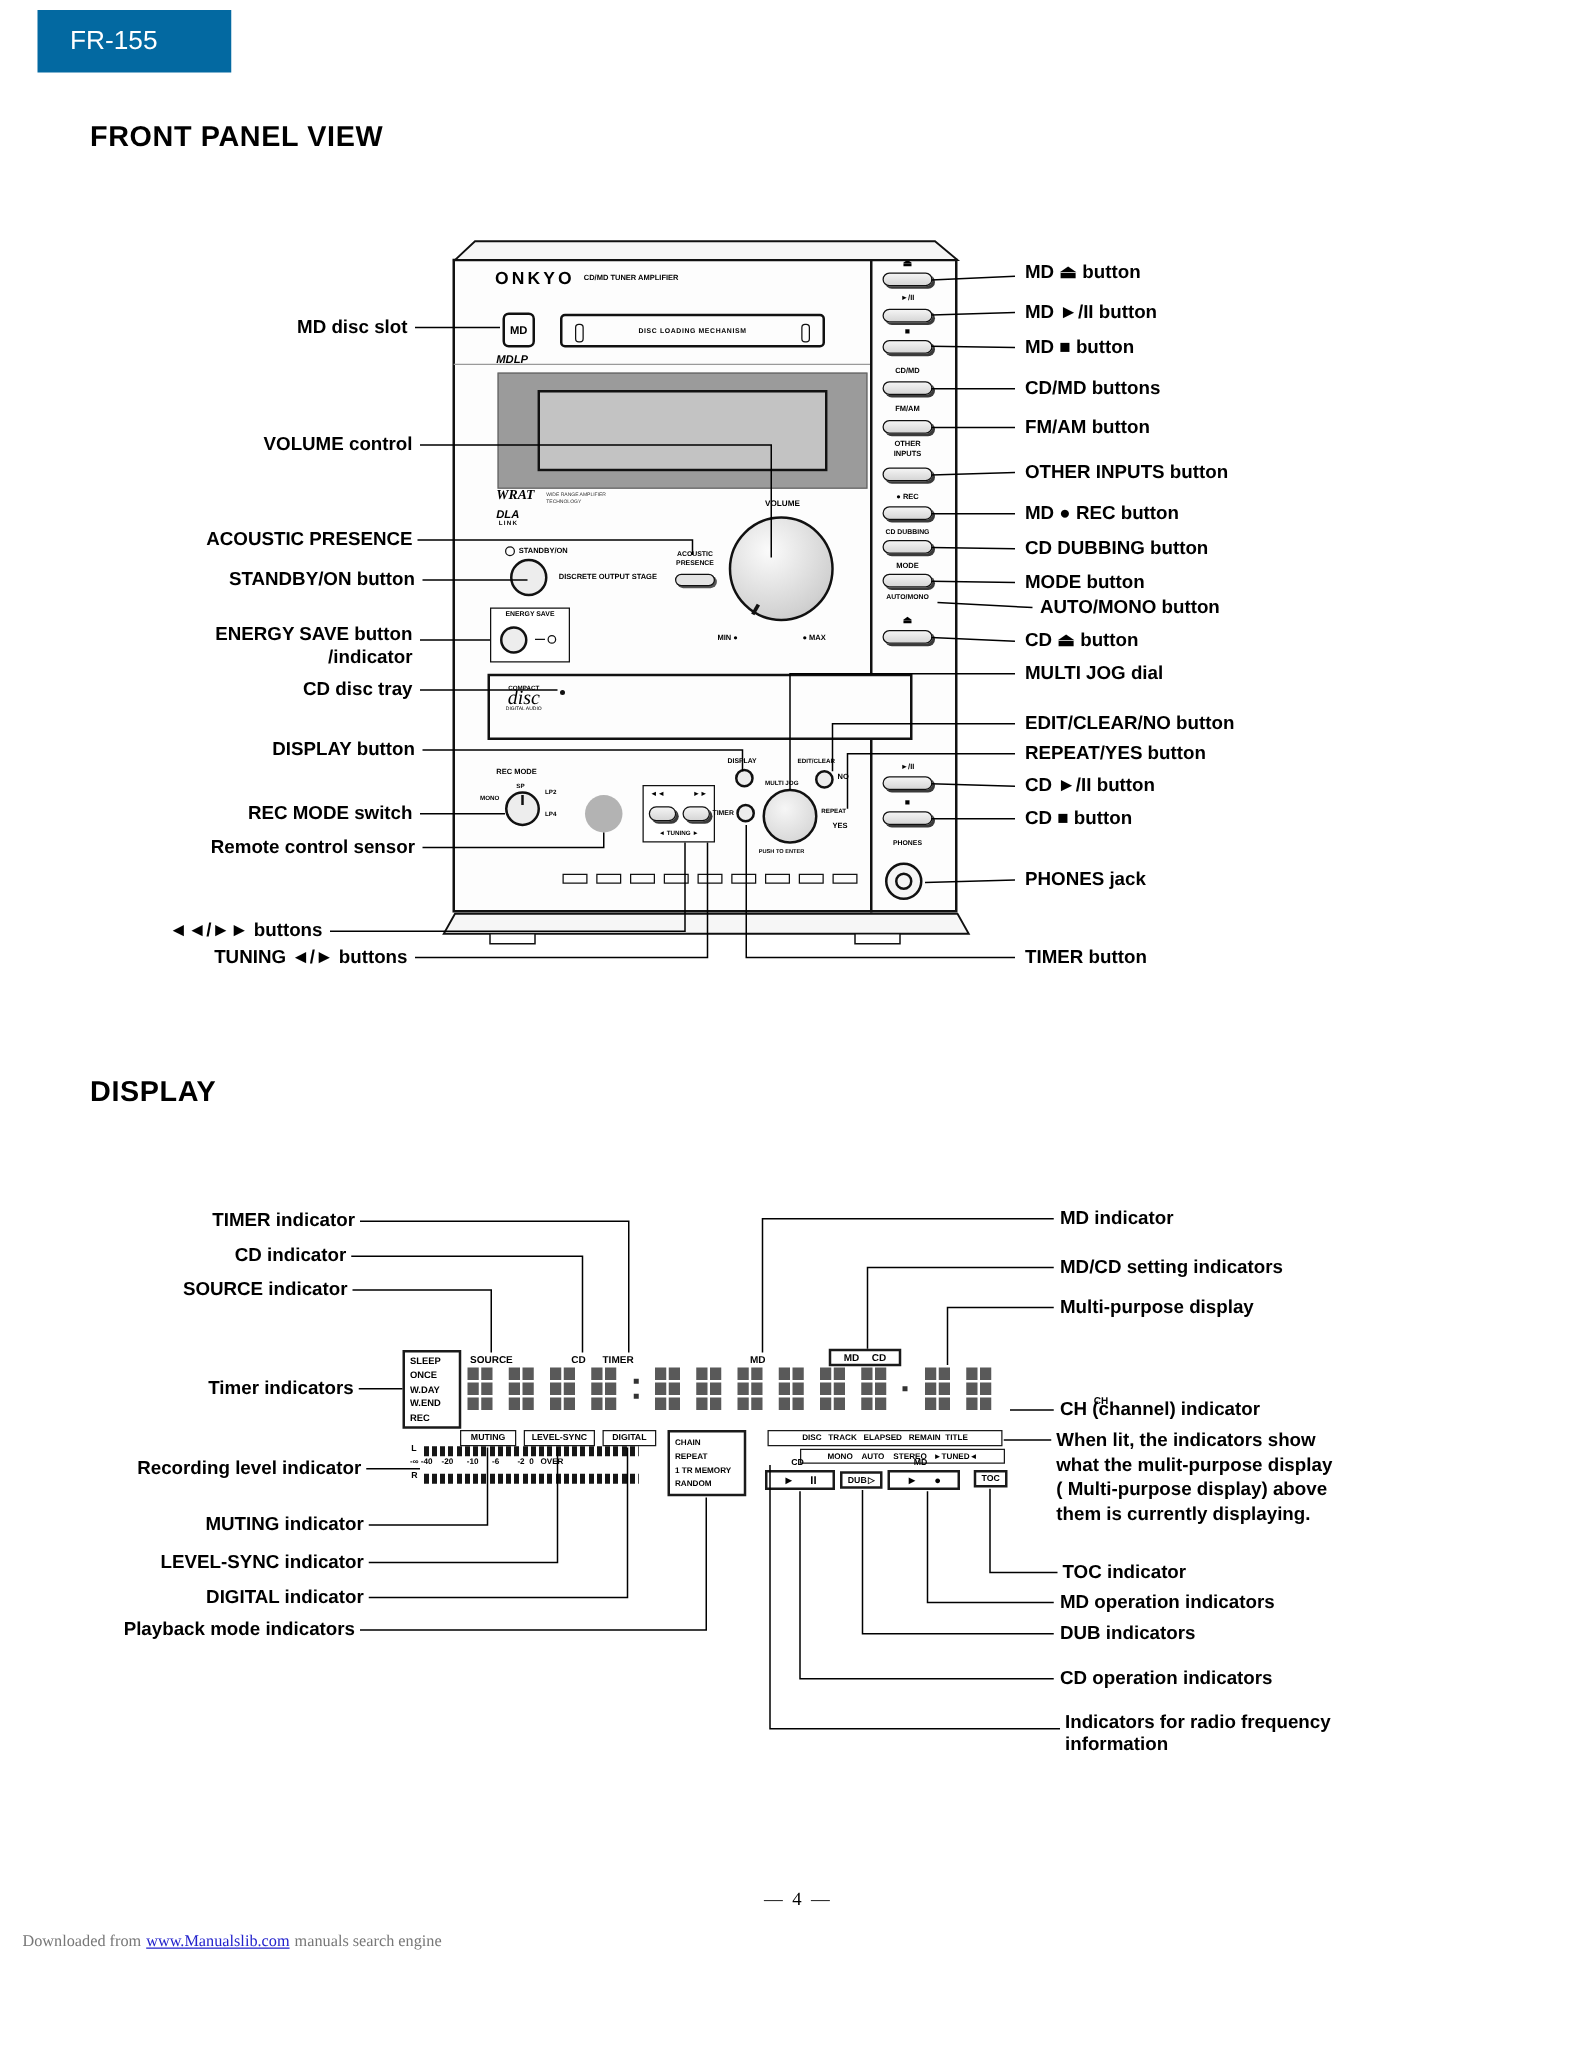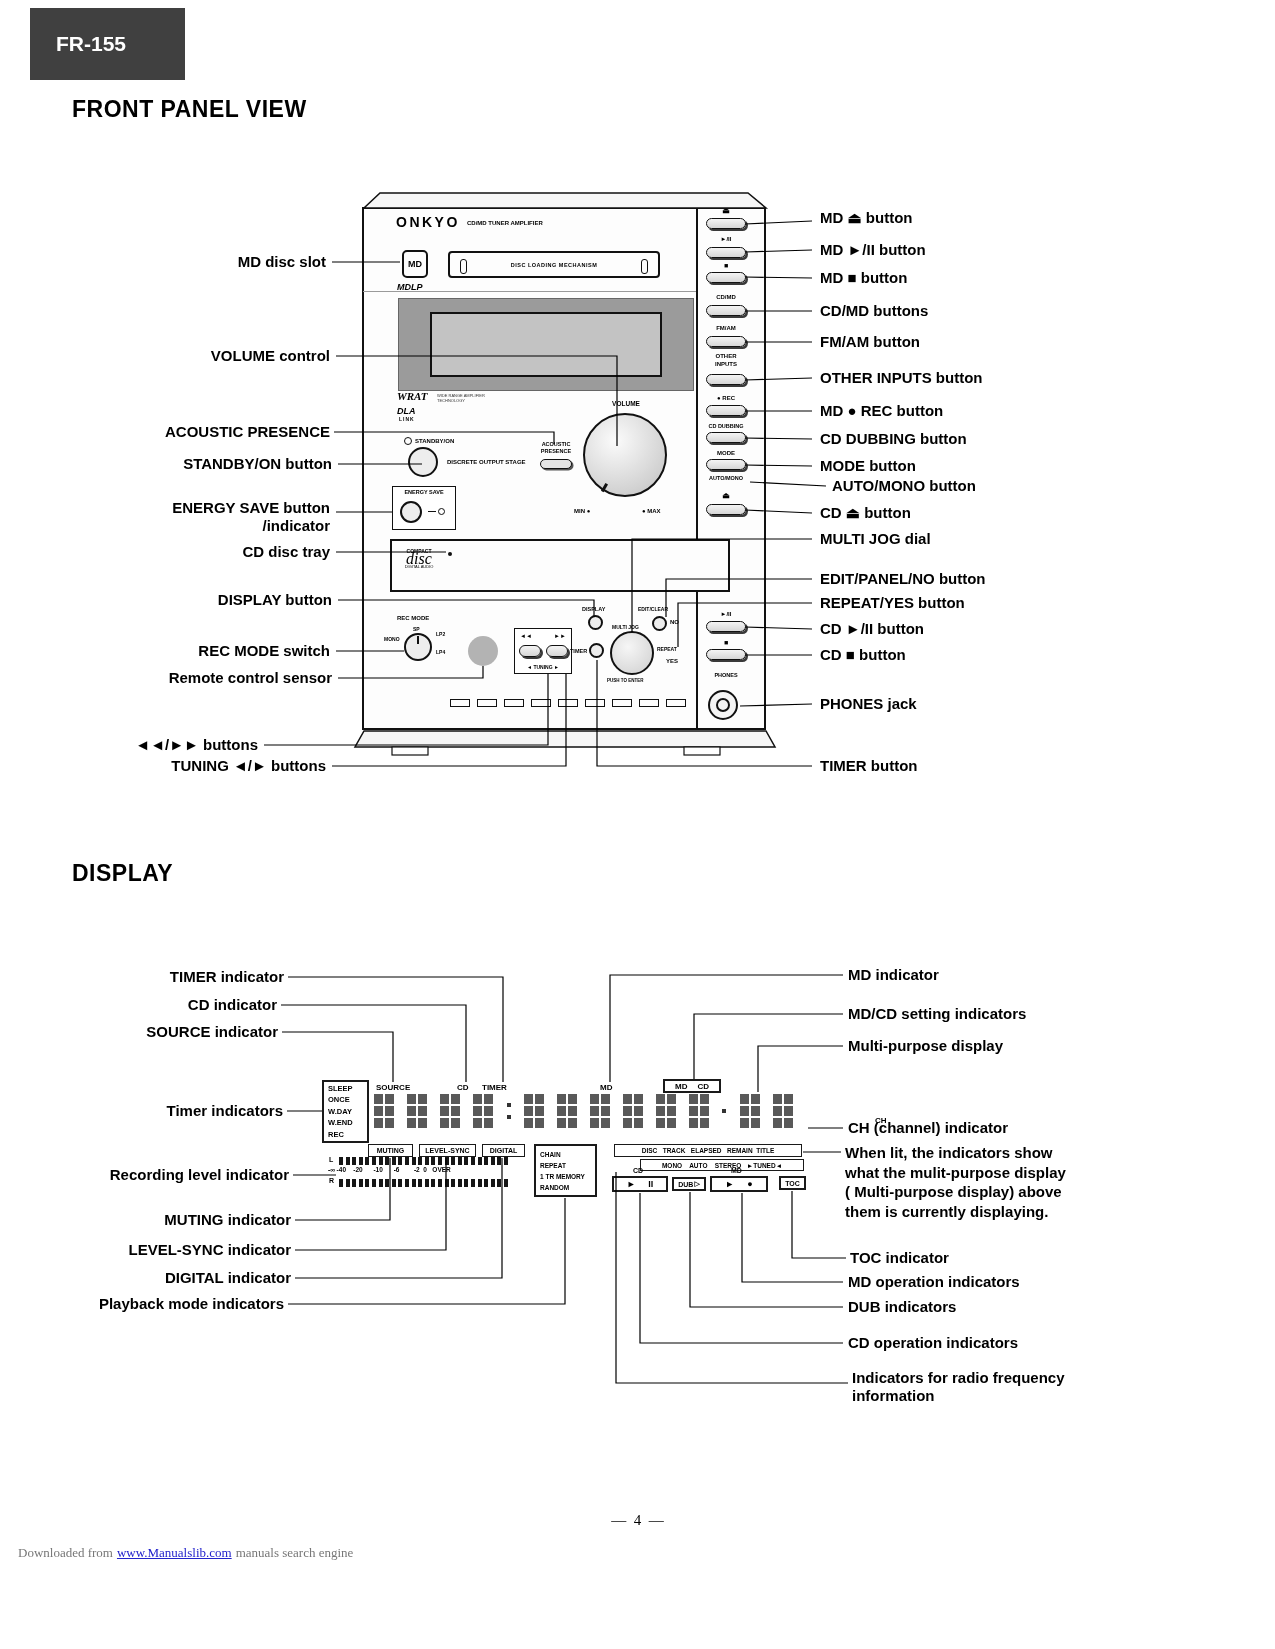--- a/index.html
+++ b/index.html
@@ -1,21 +1,21 @@
 <!DOCTYPE html>
 <html><head>
 <meta charset="utf-8">
 <style>
   html,body{margin:0;padding:0;background:#fff;}
   .page{position:relative;width:1275px;height:1649px;background:#fff;font-family:"Liberation Sans",sans-serif;color:#000;overflow:hidden;}
   .abs{position:absolute;}
   .callout{position:absolute;font-weight:bold;font-size:15px;line-height:18px;white-space:pre-line;}
   .callout.ra{text-align:right;}
   .h1{position:absolute;font-size:23px;font-weight:bold;letter-spacing:.5px;}
-  .badge{position:absolute;left:30px;top:8px;width:155px;height:72px;background:#404040;color:#fff;display:flex;align-items:center;padding-left:26px;box-sizing:border-box;font-size:21px;font-weight:bold;}
+  .badge{position:absolute;left:30px;top:8px;width:155px;height:50px;background:#0369a1;color:#fff;display:flex;align-items:center;padding-left:26px;box-sizing:border-box;font-size:21px;font-weight:normal;}
   
   .body-face{position:absolute;left:362px;top:207px;width:404px;height:523px;border:2px solid #111;background:#fdfdfd;box-sizing:border-box;}
   .btn-oval{position:absolute;width:40px;height:11px;border:1.5px solid #111;border-radius:6px;background:linear-gradient(#f4f4f4,#d6d6d6);box-shadow:2px 2px 0 #3a3a3a;box-sizing:border-box;}
   .sym{position:absolute;left:699px;width:54px;text-align:center;font-weight:bold;white-space:pre-line;}
   .circ{position:absolute;border-radius:50%;border:2px solid #111;background:#ededed;box-sizing:border-box;}
   .tinybox{position:absolute;border:1.5px solid #111;box-sizing:border-box;background:#fff;}
   .meter{position:absolute;width:172px;height:8px;background:repeating-linear-gradient(90deg,#161616 0 4px,transparent 4px 6.6px);}
   .lcdbox{position:absolute;border:2px solid #1a1a1a;box-sizing:border-box;background:#fff;display:flex;align-items:center;justify-content:center;font-weight:bold;}
   .pre{white-space:pre;}
   .seg-row{position:absolute;left:374px;top:1094px;display:flex;gap:13px;align-items:flex-start;}
@@ -194,21 +194,21 @@
   <div class="callout" style="left:820px;top:269px;">MD ■ button</div>
   <div class="callout" style="left:820px;top:302px;">CD/MD buttons</div>
   <div class="callout" style="left:820px;top:333px;">FM/AM button</div>
   <div class="callout" style="left:820px;top:369px;">OTHER INPUTS button</div>
   <div class="callout" style="left:820px;top:402px;">MD ● REC button</div>
   <div class="callout" style="left:820px;top:430px;">CD DUBBING button</div>
   <div class="callout" style="left:820px;top:457px;">MODE button</div>
   <div class="callout" style="left:832px;top:477px;">AUTO/MONO button</div>
   <div class="callout" style="left:820px;top:504px;">CD ⏏ button</div>
   <div class="callout" style="left:820px;top:530px;">MULTI JOG dial</div>
-  <div class="callout" style="left:820px;top:570px;">EDIT/PANEL/NO button</div>
+  <div class="callout" style="left:820px;top:570px;">EDIT/CLEAR/NO button</div>
   <div class="callout" style="left:820px;top:594px;">REPEAT/YES button</div>
   <div class="callout" style="left:820px;top:620px;">CD ►/II button</div>
   <div class="callout" style="left:820px;top:646px;">CD ■ button</div>
   <div class="callout" style="left:820px;top:695px;">PHONES jack</div>
   <div class="callout" style="left:820px;top:757px;">TIMER button</div>
 
   <div class="lcdbox" style="left:322px;top:1080px;width:47px;height:63px;font-size:7.5px;line-height:11.5px;white-space:pre-line;justify-content:flex-start;padding-left:4px;">SLEEP
 ONCE
 W.DAY
 W.END

